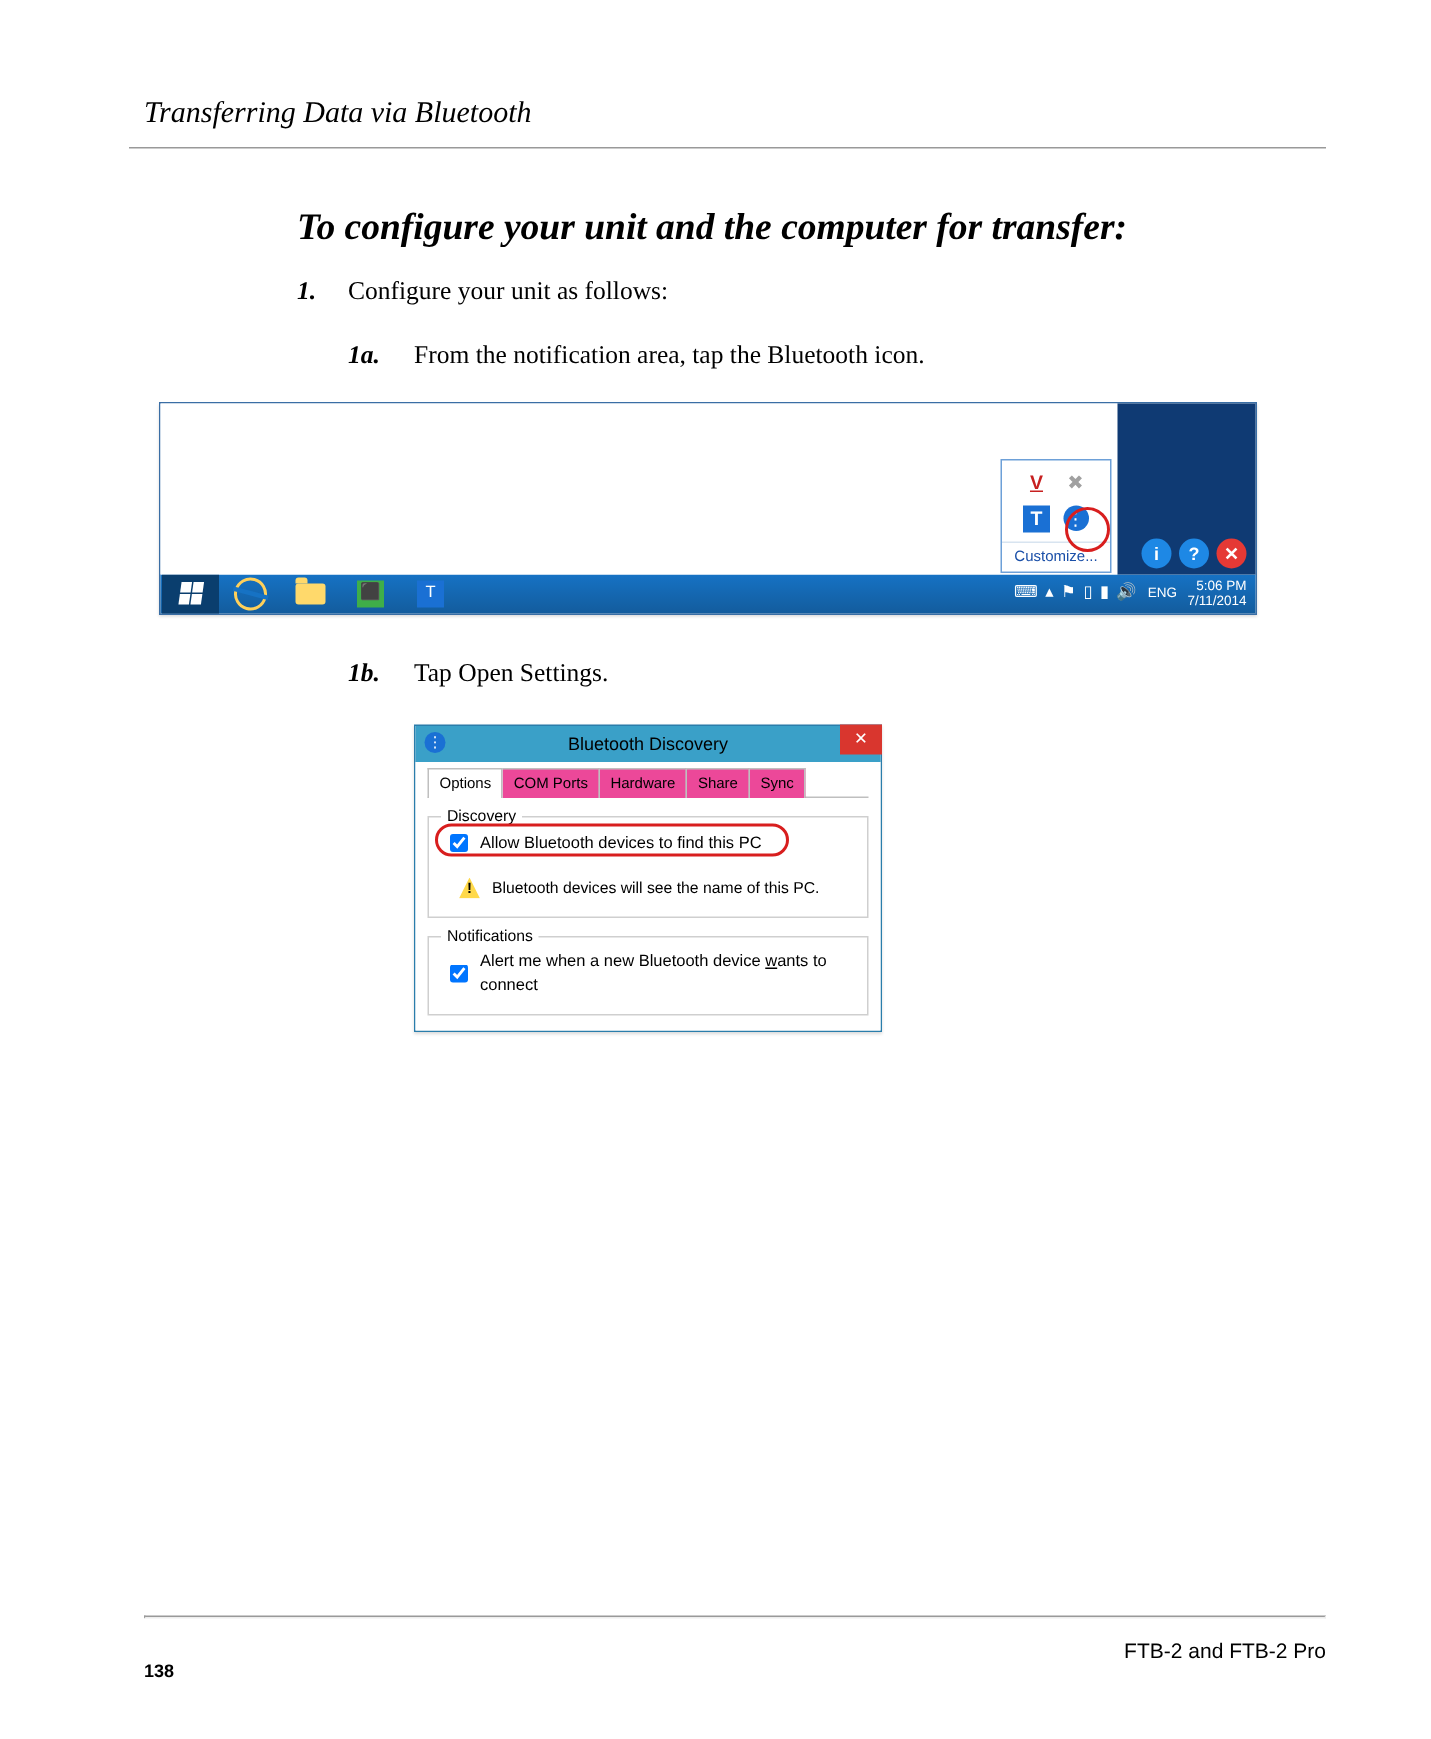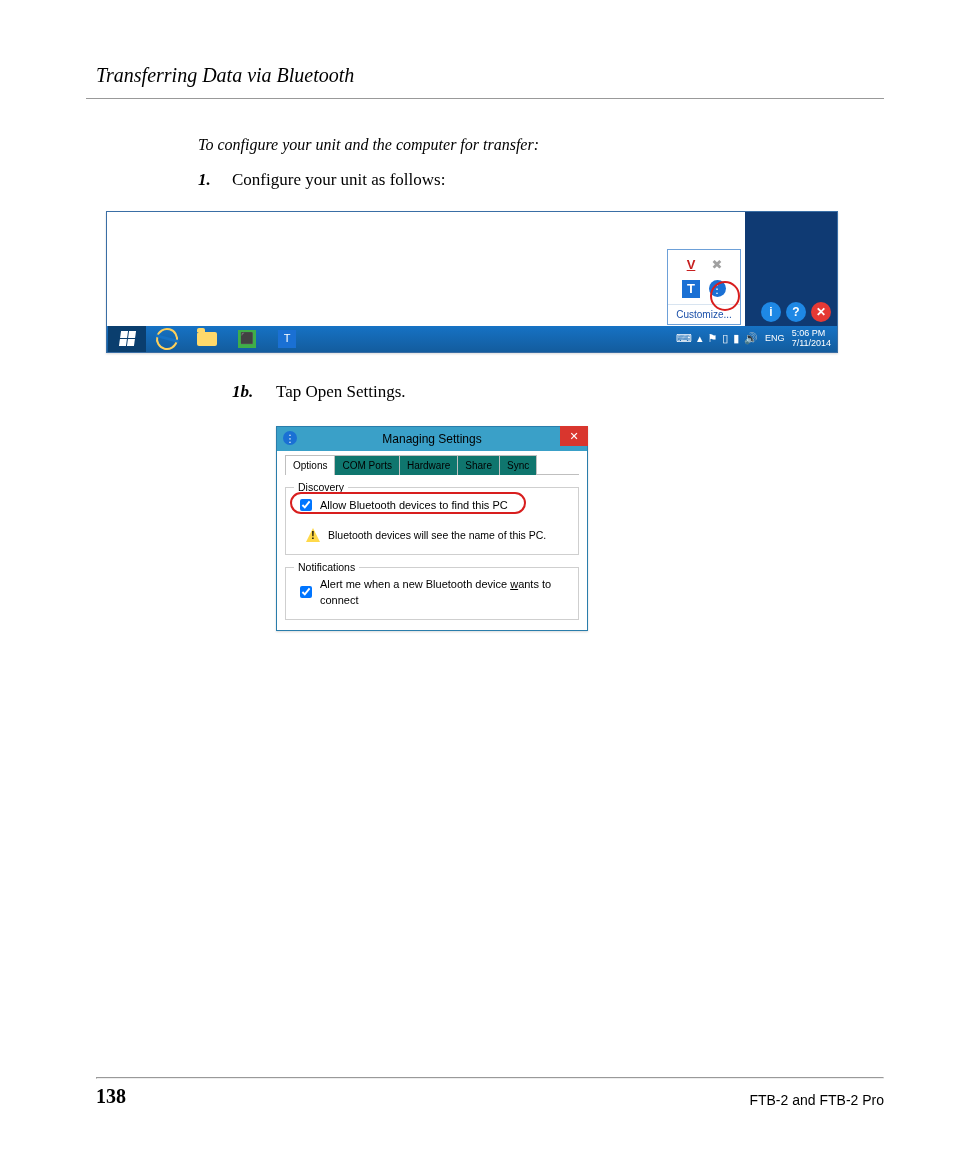--- a/index.html
+++ b/index.html
@@ -1,20 +1,20 @@
 <!DOCTYPE html>
 <html><head>
 <meta charset="utf-8">
 <style>
 html,body{margin:0;padding:0;background:#fff;color:#000;font-family:Georgia,'Times New Roman',serif}
 .page{width:954px;height:1159px;position:relative;box-sizing:border-box;padding:56px 70px 40px 96px;font-size:17px;line-height:1.5}
 .hdr-title{font-weight:700;font-size:19px}
 .hdr-sub{font-style:italic;font-size:20px;margin-top:4px}
 .hdr-rule{border:none;border-top:1px solid #999;margin:8px 0 0 -10px}
-.section-title{font-weight:400;font-style:italic;font-size:16px;margin:34px 0 10px 102px}
+.section-title{font-weight:700;font-style:italic;font-size:25px;margin:34px 0 10px 102px}
 .ol-row{display:flex;margin-left:102px;margin-top:6px}
 .ol-num{font-weight:700;font-style:italic;min-width:34px}
 .sub-row{display:flex;margin-left:136px;margin-top:18px}
 .sub-num{font-weight:700;font-style:italic;min-width:44px}
 .sub-body{max-width:560px}
 .bold{font-weight:400}
 
 
 .fig1{margin:18px 0 0 10px;width:730px;border:1px solid #3a6ea5;font-family:'Segoe UI',Tahoma,sans-serif;font-size:10.5px;box-shadow:0 1px 2px rgba(0,0,0,.15)}
 .fig1-top{height:114px;display:flex;align-items:flex-end}
@@ -36,62 +36,66 @@
 .tb-btn{width:38px;height:26px;display:flex;align-items:center;justify-content:center}
 .tb-btn.start{background:#0a3e6e}
 .win-logo{display:grid;grid-template-columns:7px 7px;grid-template-rows:7px 7px;gap:1px;transform:skewX(-8deg)}
 .win-logo span{background:#fff}
 .ie{width:18px;height:18px;border:2.5px solid #ffd05a;border-radius:50%;position:relative;transform:rotate(15deg)}
 .ie::after{content:"";position:absolute;left:-3px;right:-3px;top:7px;height:3px;background:#1672c4}
 .folder{width:20px;height:14px;background:#ffd96b;border-radius:2px;position:relative}
 .folder::before{content:"";position:absolute;top:-4px;left:0;width:8px;height:4px;background:#ffd96b;border-radius:2px 2px 0 0}
 .store{width:18px;height:18px;background:#3fae49;color:#fff;display:flex;align-items:center;justify-content:center;font-size:11px}
 .tb-right{margin-left:auto;display:flex;align-items:center;gap:7px;padding-right:6px;font-size:9px}
-.clock{text-align:left;line-height:1.1}
+.clock{text-align:right;line-height:1.1}
 .systray{display:flex;align-items:center;gap:5px}
 .systray span{font-size:11px}
 
 
 .fig2{margin:22px 0 0 180px;width:310px;border:1px solid #2a7dab;font-family:'Segoe UI',Tahoma,sans-serif;font-size:11px;box-shadow:0 1px 2px rgba(0,0,0,.15)}
 .dlg-title{height:24px;background:#3aa0c8;display:flex;align-items:center;justify-content:center;position:relative;color:#000;font-size:12px}
 .dlg-bt{position:absolute;left:6px;top:4px}
 .dlg-close{position:absolute;right:-1px;top:-1px;width:28px;height:20px;background:#d9362e;color:#fff;display:flex;align-items:center;justify-content:center;font-size:11px}
 .dlg-body{background:#fff;padding:4px 8px 10px}
 .tabs{display:flex;font-size:10px}
-.tab{border:1px solid #bfbfbf;border-bottom:none;background:#0f766e;padding:2px 7px;margin-right:-1px}
+.tab{border:1px solid #bfbfbf;border-bottom:none;background:#ec4899;padding:2px 7px;margin-right:-1px}
 .tab.active{position:relative;z-index:2;background:#fff}
 .tab-strip{border-bottom:1px solid #bfbfbf;margin-top:-1px}
 .fieldset{border:1px solid #cfcfcf;margin-top:12px;padding:8px 10px 10px;position:relative}
 .fieldset .legend{position:absolute;top:-8px;left:8px;background:#fff;padding:0 4px;font-size:10.5px}
 .chk-row{display:flex;gap:5px;align-items:center}
 input.cb{width:12px;height:12px}
 .hl{position:absolute;border:2px solid #d81e1e;border-radius:11px;pointer-events:none}
 .warn-row{display:flex;gap:8px;align-items:flex-start;margin-top:14px;margin-left:10px;font-size:10.5px}
 .warn-ico{width:14px;height:14px;display:flex;align-items:center;justify-content:center;color:#000;background:#ffd94a;clip-path:polygon(50% 0,100% 100%,0 100%);font-size:10px;font-weight:700}
 .u{text-decoration:underline}
 
 
 .foot-rule{position:absolute;left:96px;right:70px;bottom:72px;border-top:1px solid #999}
-.foot-left{position:absolute;left:96px;bottom:48px;font-weight:700;font-family:Liberation Serif, serif;font-size:20px}
+.foot-left{position:absolute;left:96px;bottom:36px;font-weight:700;font-family:Liberation Sans, sans-serif;font-size:12px}
 .foot-right{position:absolute;right:70px;bottom:48px;font-family:Arial,sans-serif;font-size:14px}
 </style>
 </head>
 <body>
 
 <div class="page">
   <div class="hdr-sub">Transferring Data via Bluetooth</div>
   <hr class="hdr-rule">
 
   <div class="section-title">To configure your unit and the computer for transfer:</div>
 
   <div class="ol-row">
     <div class="ol-num">1.</div>
     <div>Configure your unit as follows:</div>
   </div>
 
+  <div class="sub-row">
+    <div class="sub-num">1a.</div>
+    <div class="sub-body">From the notification area, tap the Bluetooth icon.</div>
+  </div>
 
   <div class="fig1">
     <div class="fig1-top">
       <div class="fig1-white">
         <div class="popup">
           <div class="popup-row">
             <span class="ico" style="color:#c72020;font-weight:700;text-decoration:underline">V</span>
             <span class="ico" style="color:#a0a0a0">✖</span>
           </div>
           <div class="popup-row">
@@ -157,21 +161,21 @@
     <div class="sub-num">1b.</div>
     <div class="sub-body"><span>Tap </span><span class="bold">Open Settings</span><span>.</span></div>
   </div>
 
 
   <div class="fig2">
     <div class="dlg-title">
       <span class="dlg-bt">
           <span class="bt-glyph" style="width:14px;height:14px;font-size:10px">⋮</span>
         </span>
-      <span>Managing Settings</span>
+      <span>Bluetooth Discovery</span>
       <span class="dlg-close">✕</span>
     </div>
     <div class="dlg-body">
       <div class="tabs">
         <div class="tab active">Options</div>
         <div class="tab">COM Ports</div>
         <div class="tab">Hardware</div>
         <div class="tab">Share</div>
         <div class="tab">Sync</div>
       </div>

